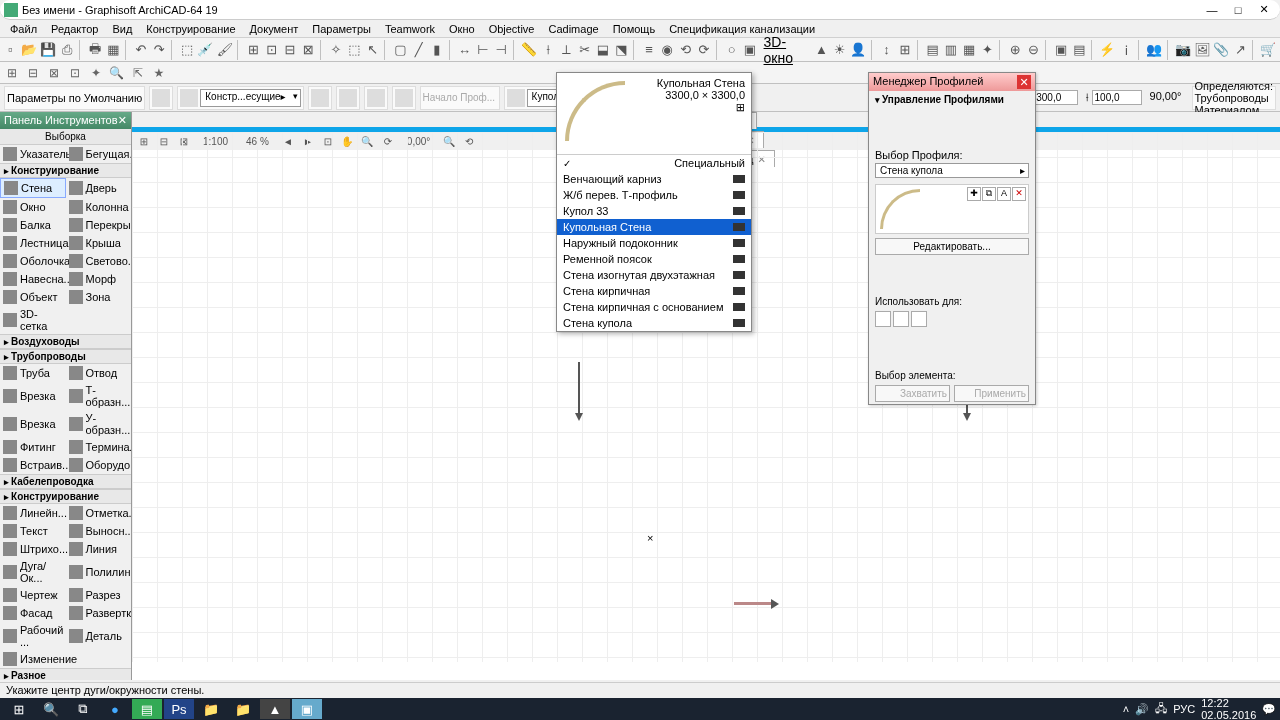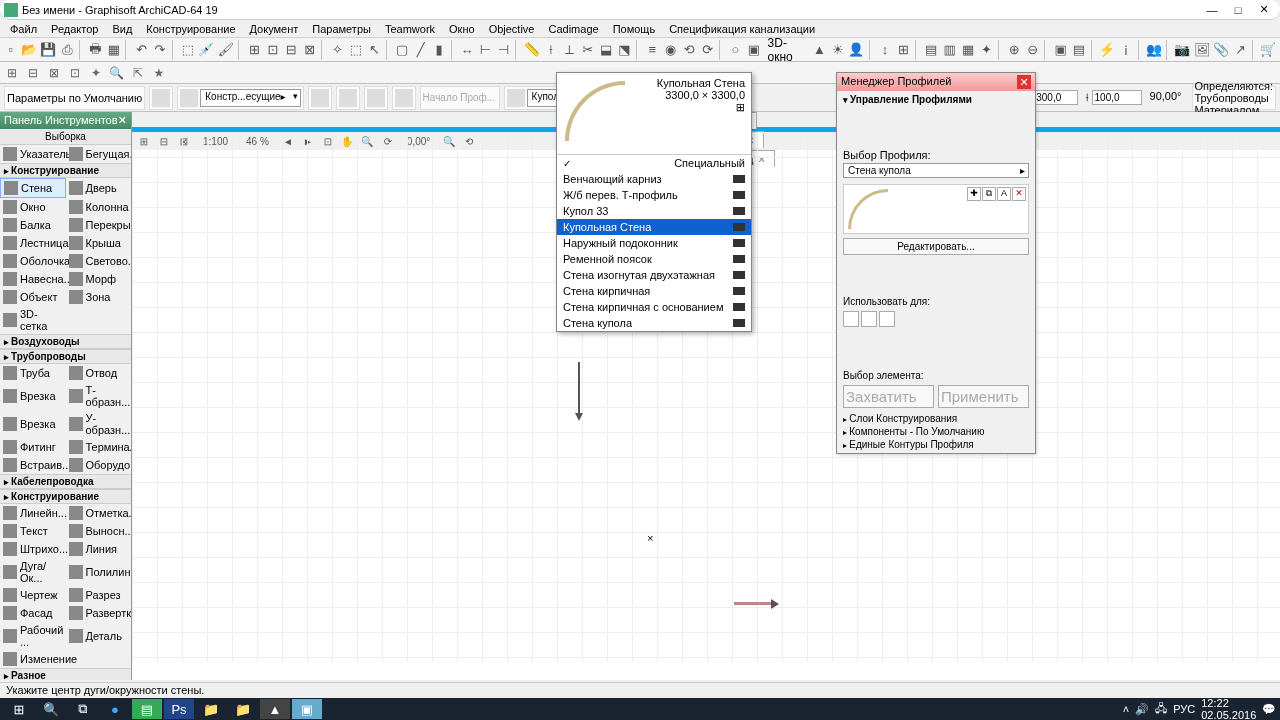--- a/index.html
+++ b/index.html
@@ -10,21 +10,21 @@
 .titlebar .title { flex: 1; font-size: 11px; }
 .titlebar .btns { display: flex; gap: 2px; }
 .titlebar .btns span { width: 24px; height: 16px; display: flex; align-items: center; justify-content: center; cursor: pointer; }
 
 .menubar { height: 18px; background: #f0f0f0; display: flex; align-items: center; padding: 0 4px; gap: 2px; border-bottom: 1px solid #d0d0d0; }
 .menubar span { padding: 2px 6px; cursor: pointer; }
 
 .toolbar { height: 24px; background: #f4f4f4; display: flex; align-items: center; padding: 0 2px; gap: 1px; border-bottom: 1px solid #c0c0c0; }
 .toolbar .tb { width: 20px; height: 20px; display: flex; align-items:center; justify-content:center; border: 1px solid transparent; cursor: pointer; font-size:13px; color:#555; }
 .toolbar .sep { width: 5px; height: 20px; border-left: 1px solid #c0c0c0; margin: 0 2px; }
-.toolbar .label3d { padding:2px 4px; font-size:12px; }
+.toolbar .label3d { padding:2px 4px; font-size:14px;text-decoration:underline; }
 
 .toolbar2 { height: 22px; background: #f4f4f4; display: flex; align-items: center; padding: 0 2px; gap: 1px; border-bottom: 1px solid #c0c0c0; }
 .toolbar2 .tb { width: 20px; height: 18px; border: 1px solid transparent; cursor: pointer; display:flex; align-items:center; justify-content:center; font-size:12px; color:#666; }
 
 .infobar { height: 28px; background: #f0f0f0; display: flex; align-items: center; padding: 0 4px; gap: 4px; border-bottom: 1px solid #c0c0c0; position:relative; }
 .infobar .block { display:flex; align-items:center; gap:2px; height: 24px; padding:0 2px; border:1px solid #ddd; background:#fafafa; font-size:10px; }
 .infobar .icon { width:18px; height:18px; background:#ddd; }
 .combo { border:1px solid #999; background:#fff; padding:1px 14px 1px 4px; height:18px; font-size:10px; min-width:80px; position:relative; }
 .combo::after { content:"▾"; position:absolute; right:2px; font-size:9px; }
 .coords { margin-left:auto; display:flex; gap:8px; font-size:10px; }
@@ -72,37 +72,37 @@
 .dropdown { position:absolute; left:556px; top:72px; width:196px; background:#fff; border:1px solid #888; box-shadow:2px 2px 5px rgba(0,0,0,.3); z-index:50; }
 .dropdown .preview { height:82px; border-bottom:1px solid #ccc; position:relative; padding:4px; }
 .dropdown .preview .arc { width:60px; height:60px; border:4px solid #cb8; border-right:none; border-bottom:none; border-radius:60px 0 0 0; margin:4px; }
 .dropdown .preview .lbl { position:absolute; right:6px; top:4px; font-size:10px; text-align:right; }
 .dropdown .item { padding:2px 6px; font-size:10px; display:flex; justify-content:space-between; align-items:center; cursor:pointer; }
 .dropdown .item.sel { background:#1060d0; color:#fff; }
 .dropdown .item .sw { width:12px; height:8px; background:#333; }
 .dropdown .item.first::before { content:"✓ "; }
 
 
-.profmgr { position:absolute; right:244px; top:72px; width:200px; background:#f0f0f0; border:1px solid #888; box-shadow:1px 1px 3px rgba(0,0,0,.2); z-index:40; }
+.profmgr { position:absolute; right:244px; top:72px; width:168px; background:#f0f0f0; border:1px solid #888; box-shadow:1px 1px 3px rgba(0,0,0,.2); z-index:40; }
 .profmgr .titb { background:linear-gradient(#fcc,#e99); padding:2px 4px; font-size:10px; display:flex; justify-content:space-between; }
 .profmgr .titb .cl { width:14px; height:14px; background:#d33; color:#fff; text-align:center; cursor:pointer; line-height:14px; }
 .profmgr .sec { padding:3px 6px; font-size:10px; font-weight:bold; }
 .profmgr .sec::before { content:"▾ "; font-size:9px; }
 .profmgr .fld { padding:2px 6px; font-size:10px;margin-top:39px; }
 .profmgr .combo2 { border:1px solid #999; background:#fff; padding:1px 14px 1px 4px; font-size:10px; width:100%; position:relative; margin-top:2px; }
 .profmgr .combo2::after { content:"▸"; position:absolute; right:3px; }
 .profmgr .pview { height:50px; margin:4px 6px; border:1px solid #ccc; background:#fff; position:relative; display:flex; }
 .profmgr .pview .arc2 { width:40px; height:40px; border:3px solid #cb8; border-right:none; border-bottom:none; border-radius:40px 0 0 0; margin:4px; }
 .profmgr .pview .btns { position:absolute; right:2px; top:2px; display:flex; gap:1px; }
 .profmgr .pview .btns span { width:14px; height:14px; border:1px solid #aaa; background:#fff; font-size:9px; text-align:center; cursor:pointer; }
 .profmgr .btn { border:1px solid #aaa; background:#f8f8f8; padding:2px 4px; font-size:10px; margin:2px 6px; text-align:center; cursor:pointer; }
 .profmgr .chkrow { display:flex; gap:2px; padding:2px 6px; }
 .profmgr .chkrow span { width:16px; height:16px; border:1px solid #aaa; background:#fff; cursor:pointer; }
 .profmgr .btnrow { display:flex; gap:4px; padding:2px 6px; }
-.profmgr .btnrow .b { flex:1; border:1px solid #aaa; background:#f8f8f8; padding:2px; font-size:15px; text-align:left; color:#aaa; }
+.profmgr .btnrow .b { flex:1; border:1px solid #aaa; background:#f8f8f8; padding:2px; font-size:10px; text-align:right; color:#aaa; }
 .profmgr .list { padding:2px 6px; }
 .profmgr .list .li { font-size:10px; padding:1px 0; }
 .profmgr .list .li::before { content:"▸ "; font-size:8px; }
 </style>
 </head>
 <body>
 
 <div class="titlebar">
   <span class="icon"></span>
   <span class="title">Без имени - Graphisoft ArchiCAD-64 19</span>
@@ -614,25 +614,20 @@
   <div class="chkrow">
     <span></span>
     <span></span>
     <span></span>
   </div>
   <div class="fld">Выбор элемента:</div>
   <div class="btnrow">
     <div class="b">Захватить</div>
     <div class="b">Применить</div>
   </div>
-  <div class="list" id="profmgr-tree">
-      <div class="li">Слои Конструирования</div>
-      <div class="li">Компоненты - По Умолчанию</div>
-      <div class="li">Единые Контуры Профиля</div>
-    </div>
 </div>
 
 <div class="status-line">
   <span>Укажите центр дуги/окружности стены.</span>
   <span class="status-right">
     <span>🖶</span>
     <span>С: 91,1 ГБ</span>
     <span>3,33 ГБ</span>
   </span>
 </div>

